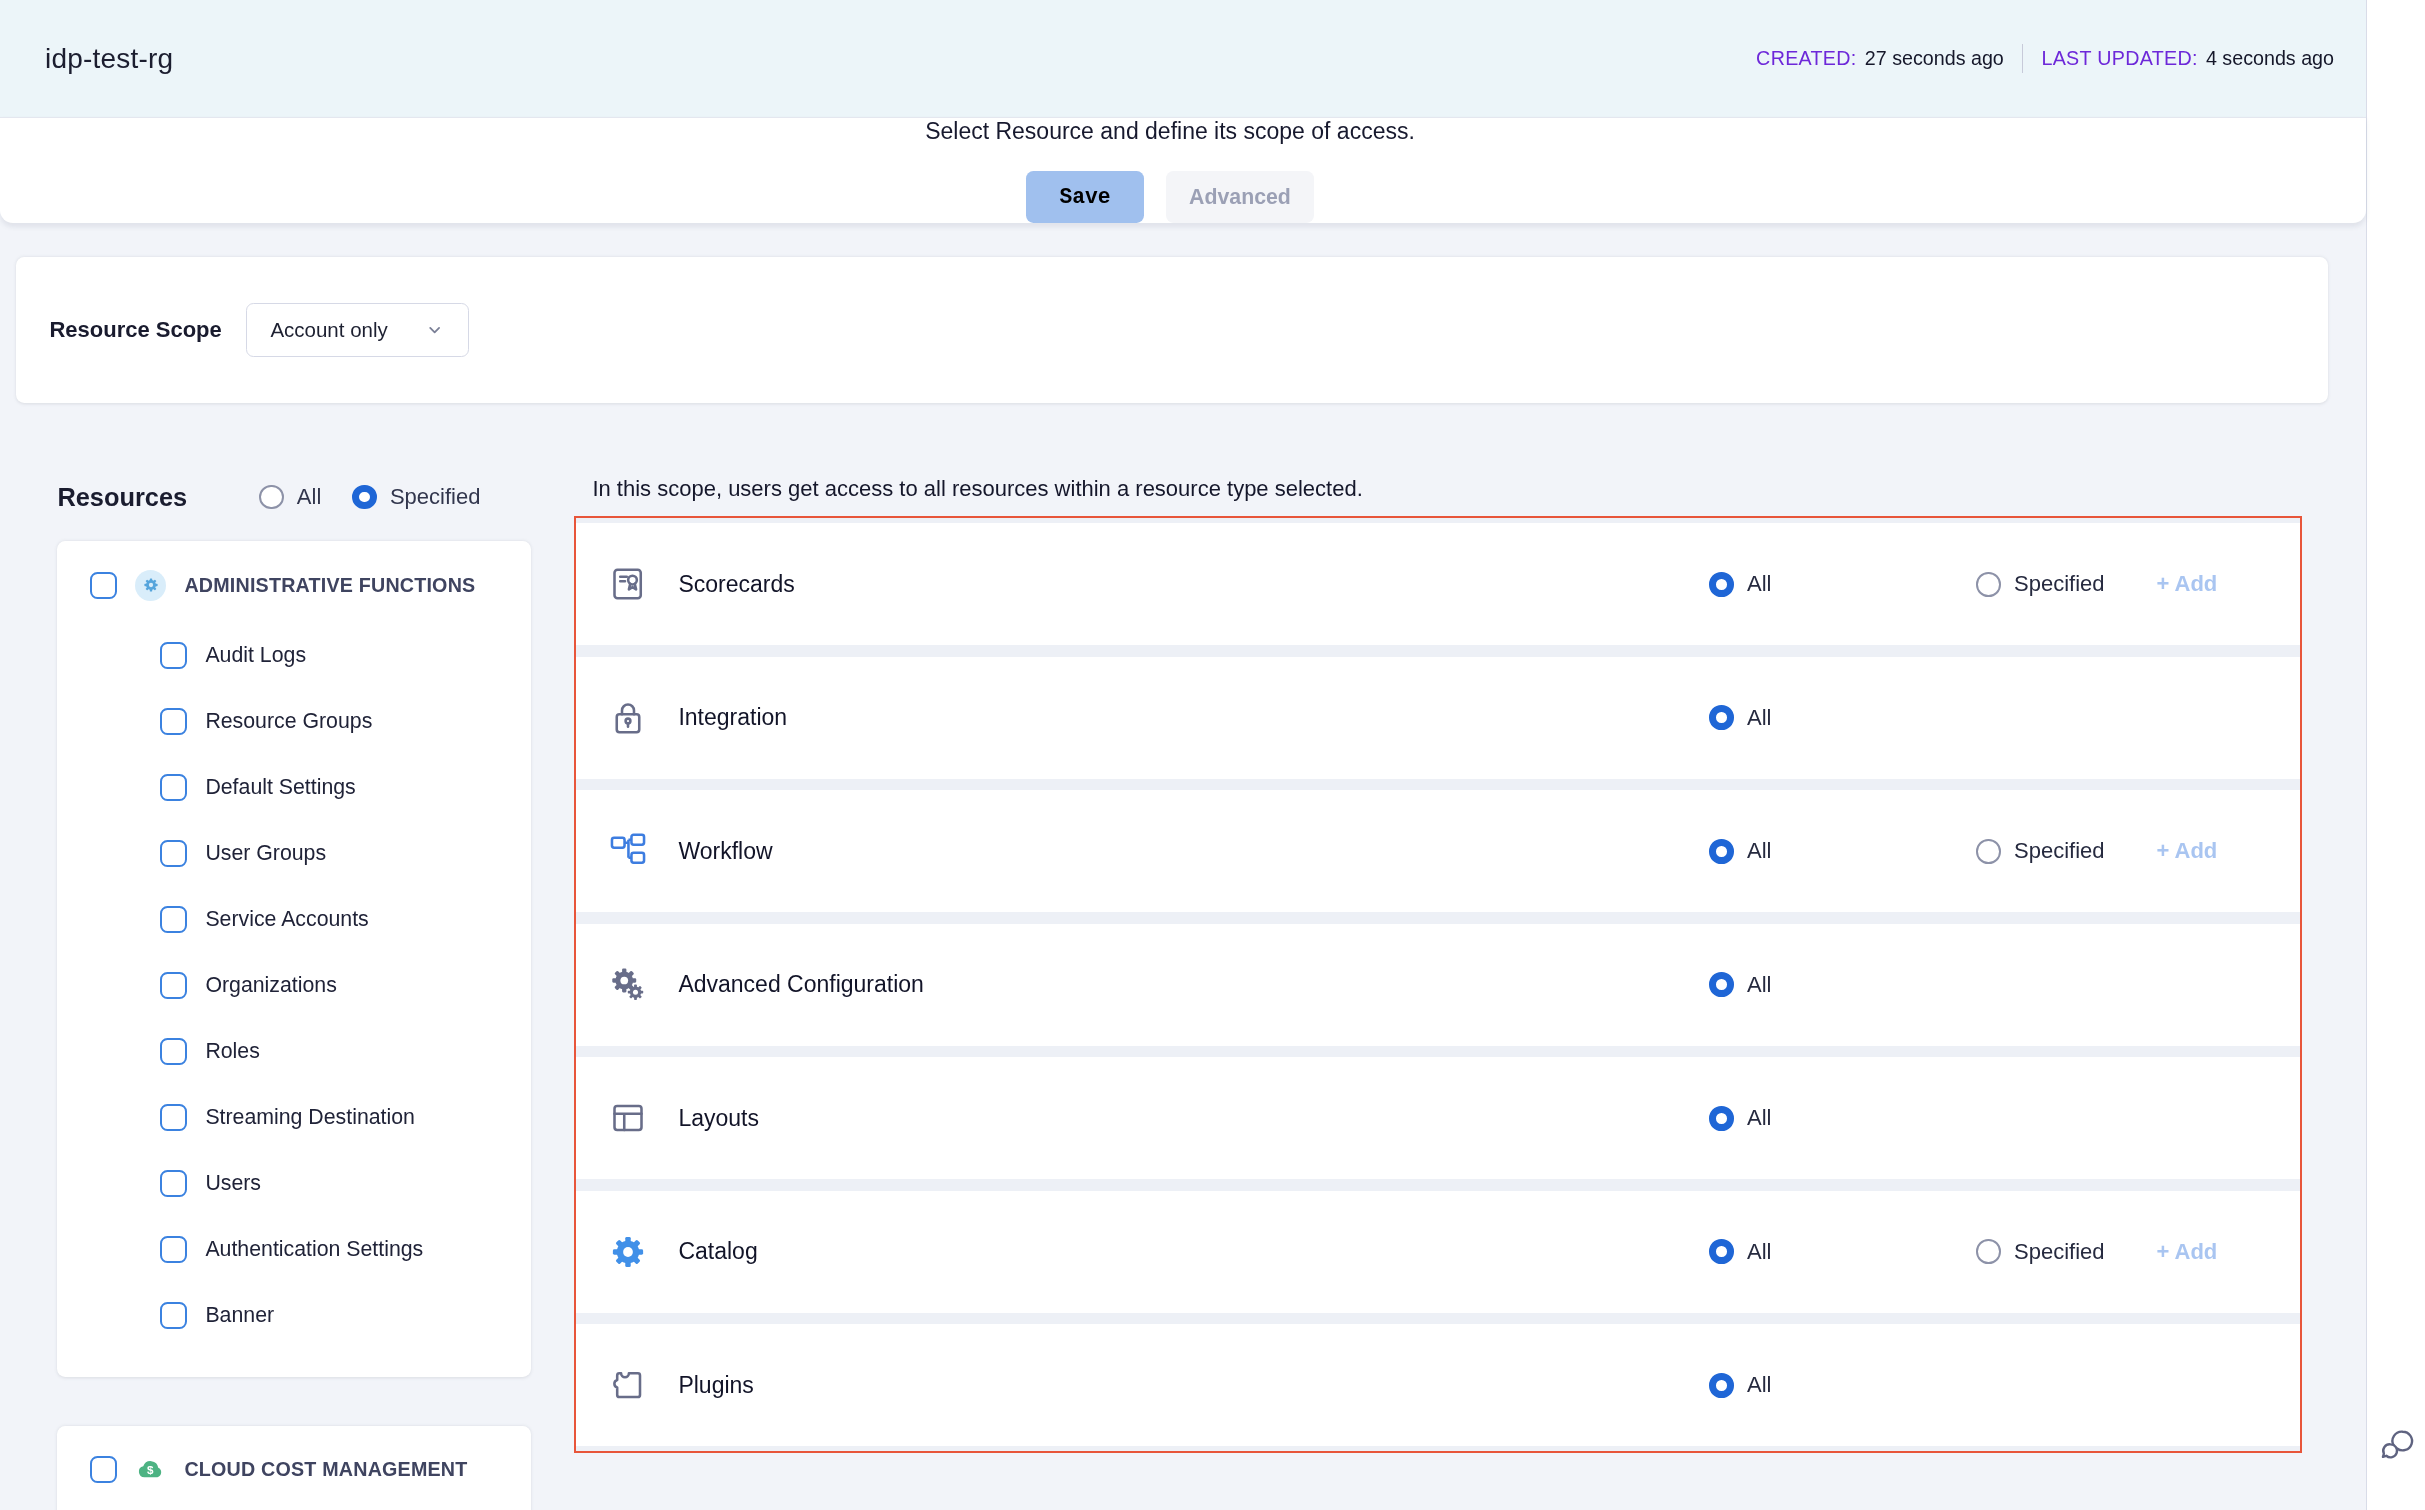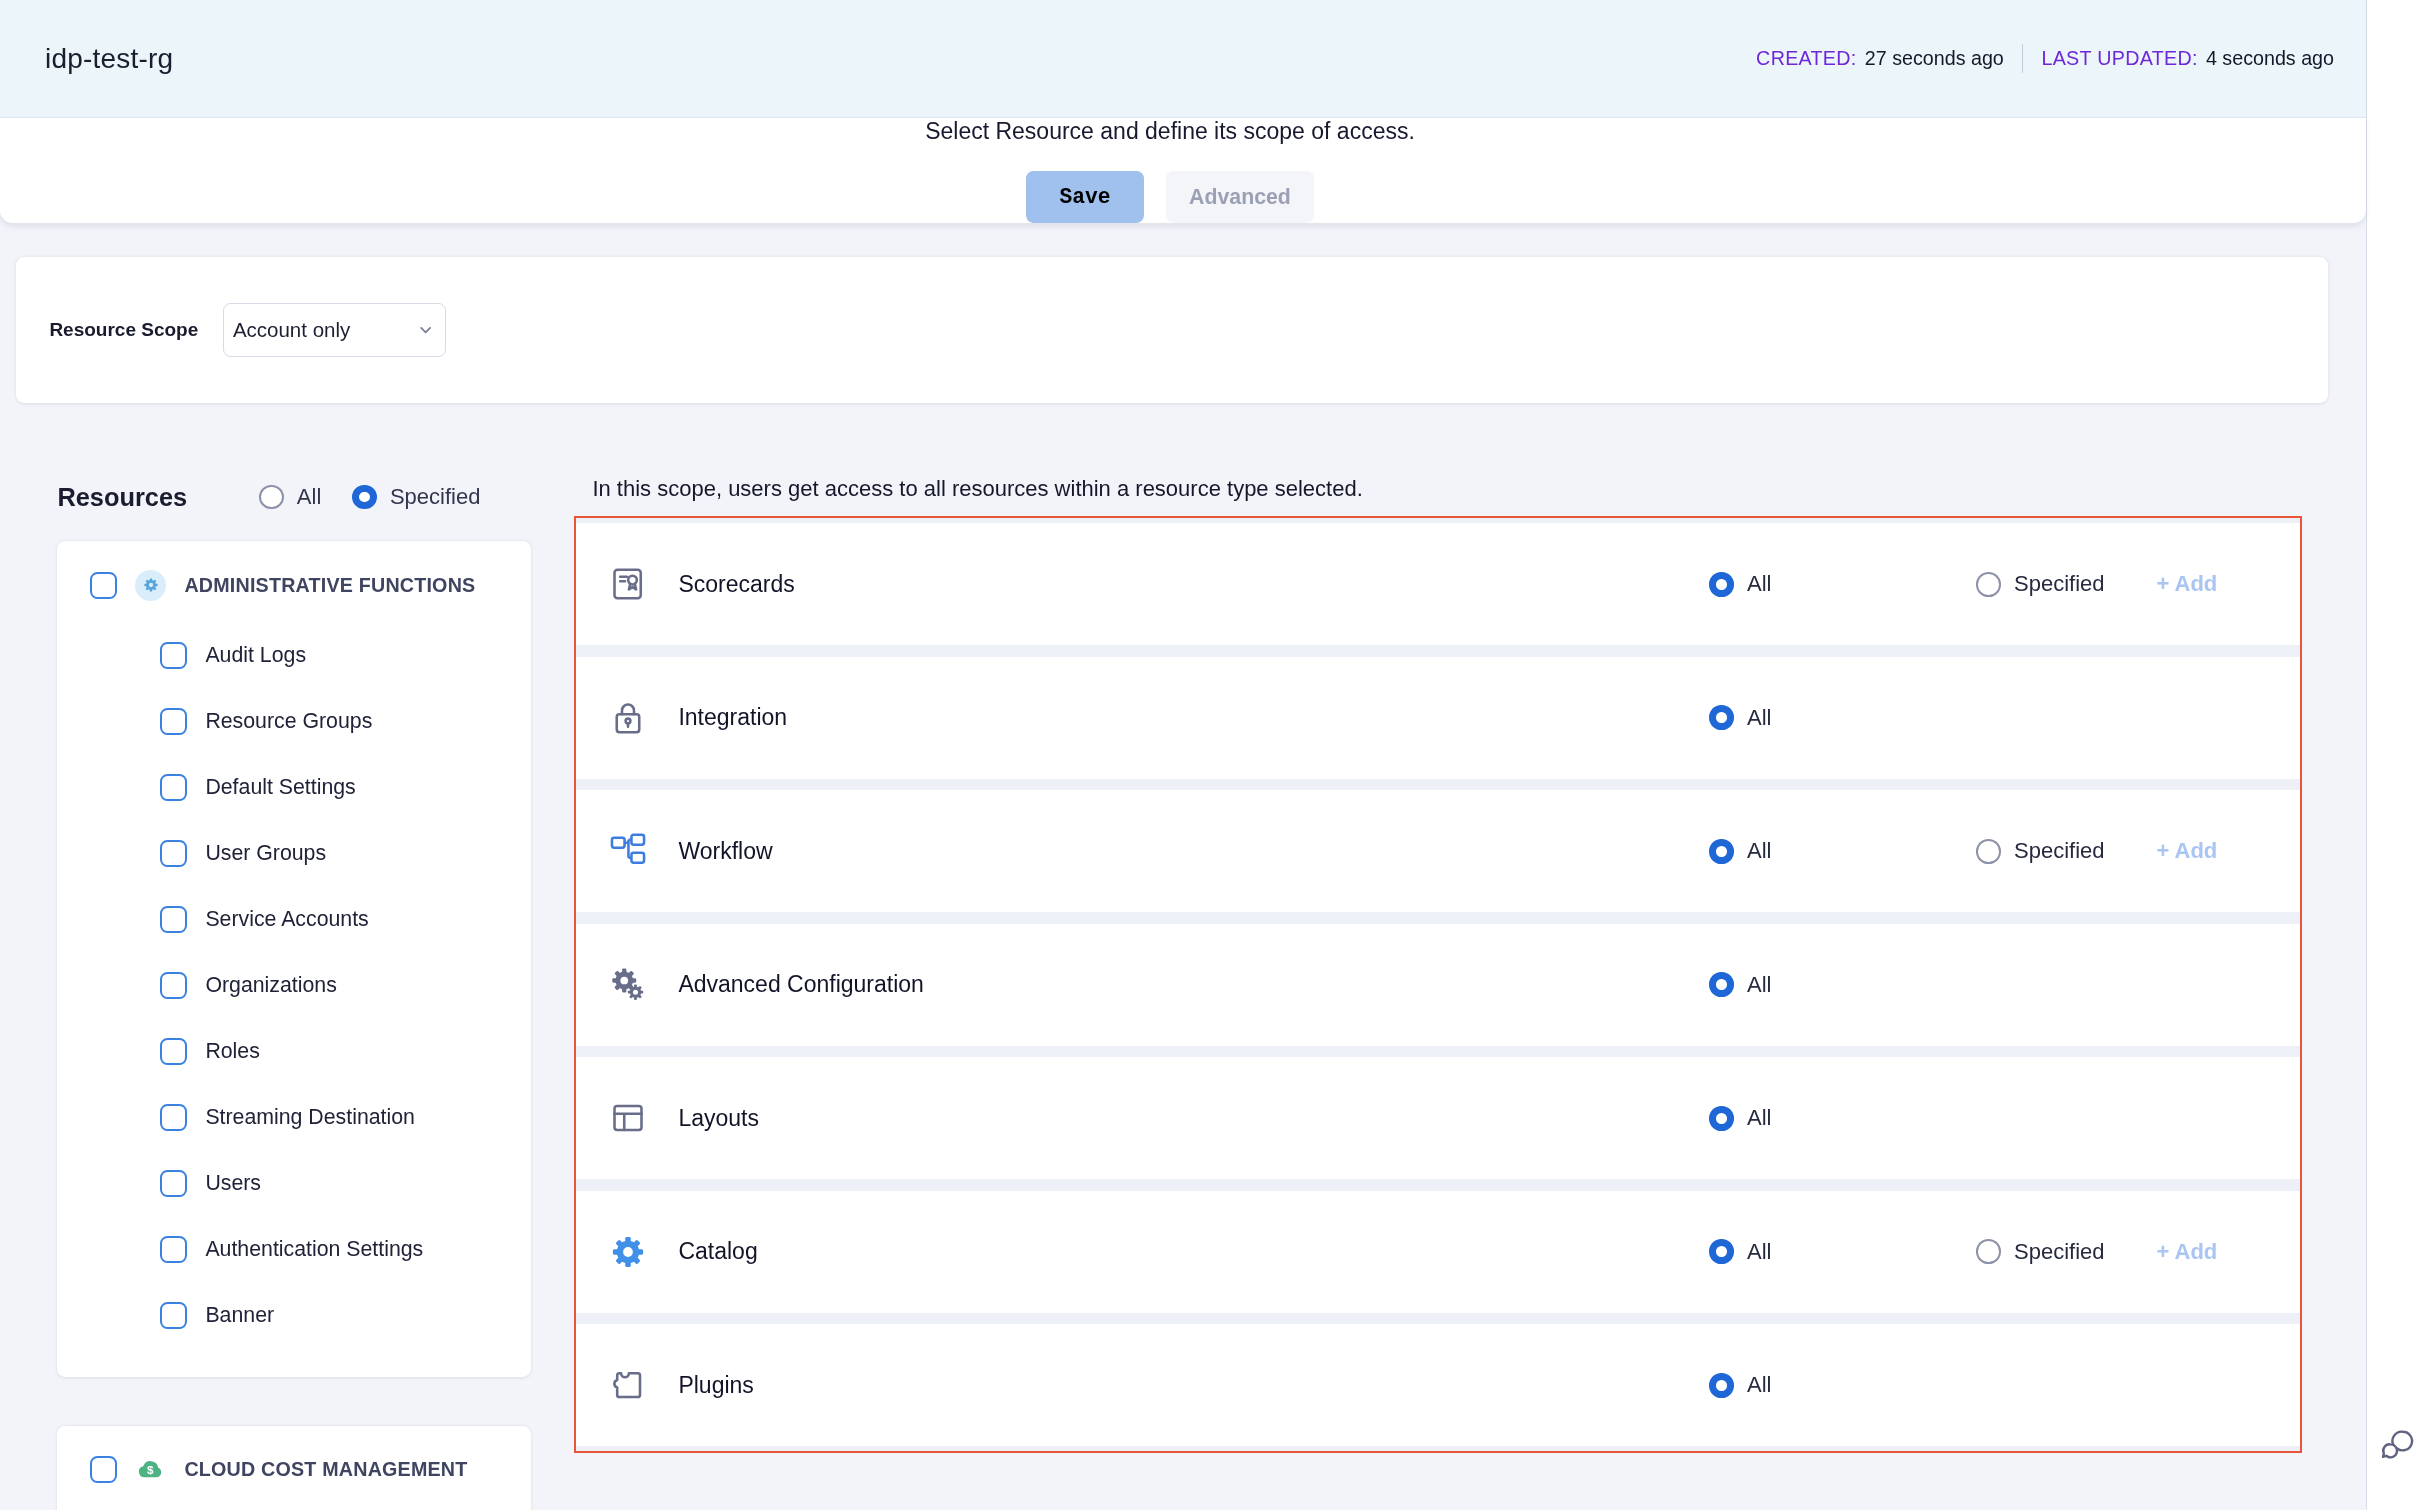--- a/index.html
+++ b/index.html
@@ -23,23 +23,23 @@
   .toolbar-actions { display:flex; align-items:center; gap:22px; }
   .btn { height:52px; border:none; border-radius:7.4px; font-size:21.3px; font-weight:bold; cursor:pointer;
     font-family:"Liberation Sans","DejaVu Sans",sans-serif; }
   .btn-save { width:118px; background:#a0c0ee; color:#000000;font-family:Liberation Mono, monospace; }
   .btn-discard { width:148px; background:#f4f5f8; color:#9ba0b5; }
 
   
   .content { padding:0 38px 0 16.4px; }
   .scope-card { margin-top:34px; height:146px; background:#fff; border-radius:8.2px;
     box-shadow:0 0.8px 3.3px rgba(96,97,112,.16); display:flex; align-items:center; padding-left:33px; gap:24.6px; }
-  .scope-label { font-size:19px; font-weight:bold; color:#191b2e; }
+  .scope-label { font-size:22px; font-weight:bold; color:#191b2e; }
   .scope-select { min-width:223px; height:54px; background:#fff; border:1.6px solid #d6d9e6; border-radius:7.4px;
-    display:inline-flex; align-items:center; justify-content:space-between; padding:0 9px; gap:21.3px;
+    display:inline-flex; align-items:center; justify-content:space-between; padding:0 23px; gap:21.3px;
     font-size:20.5px; color:#1d2031; cursor:pointer; font-family:inherit; }
 
   .columns { display:flex; margin-top:71px; align-items:flex-start; }
 
   
   .resources-col { width:474px; margin-left:41px; flex:none; }
   .resources-head { display:flex; align-items:center; height:46px; }
   .resources-title { font-size:25.4px; font-weight:bold; color:#1a1c2f; margin-right:72px; }
   .radio-opt { display:flex; align-items:center; gap:13px; font-size:22px; color:#32364d; cursor:pointer; }
   .radio { width:24.6px; height:24.6px; border-radius:50%; border:2.5px solid #8d92a8; background:#fff; flex:none; }

